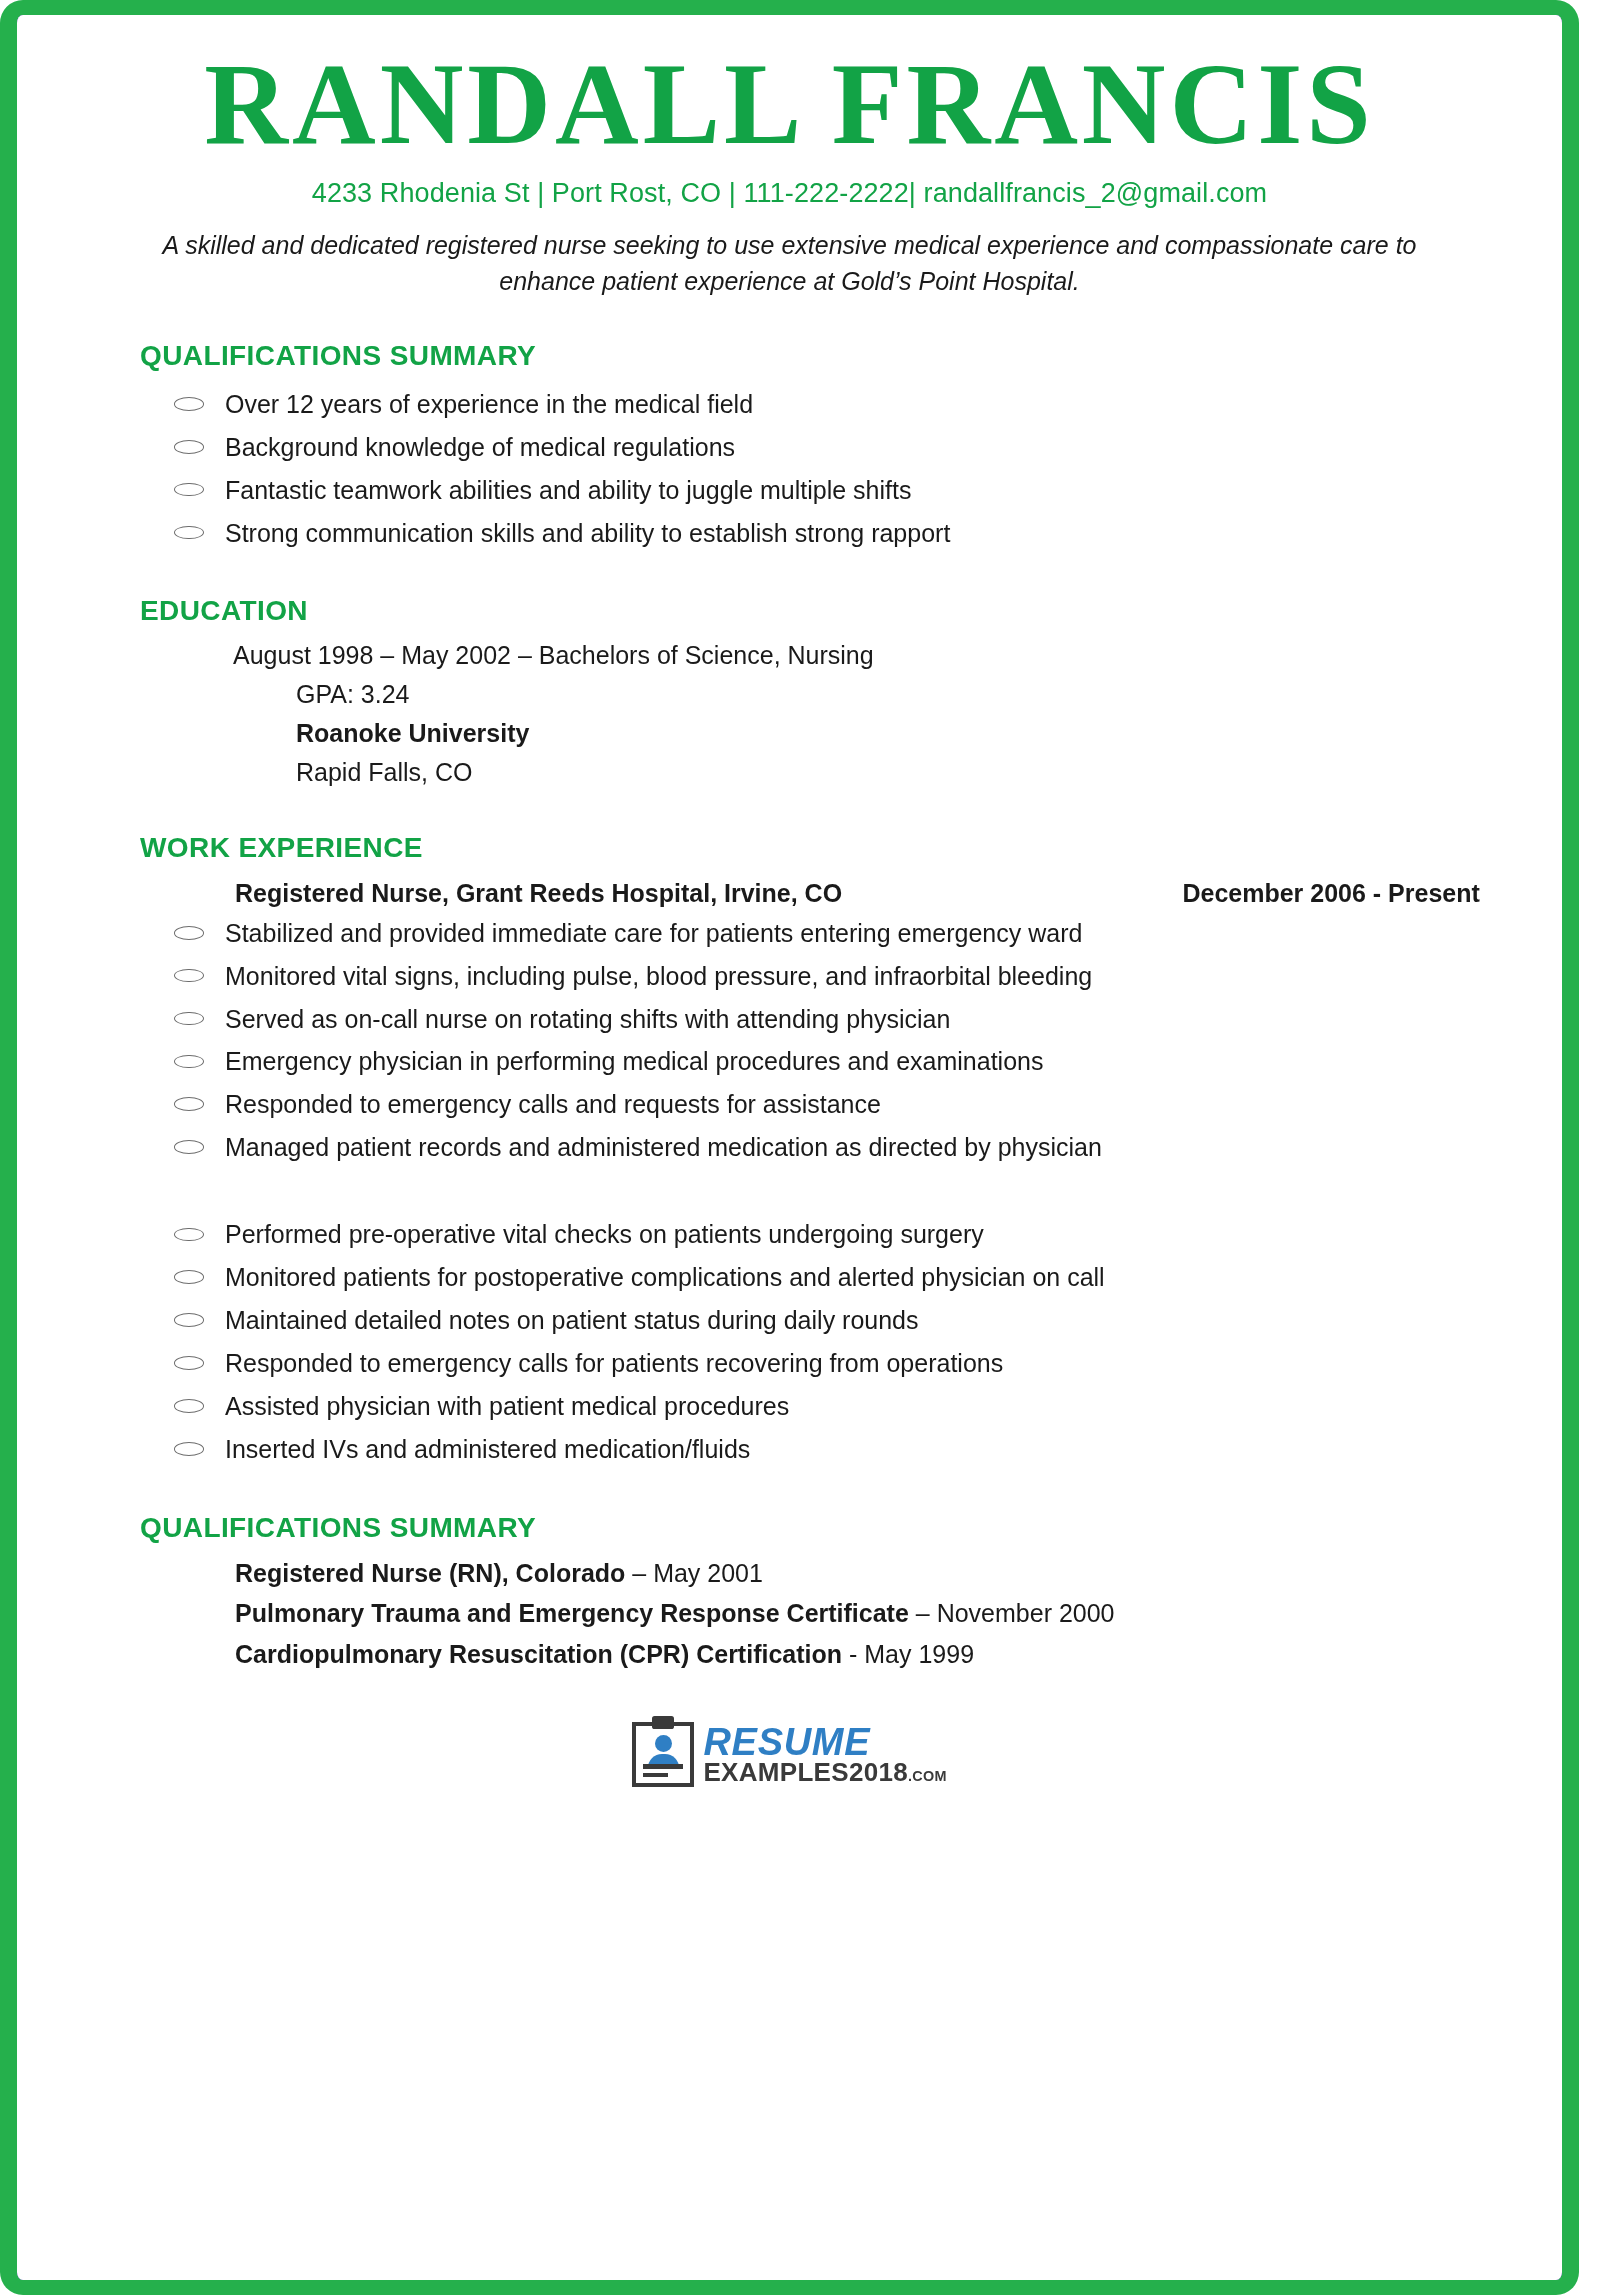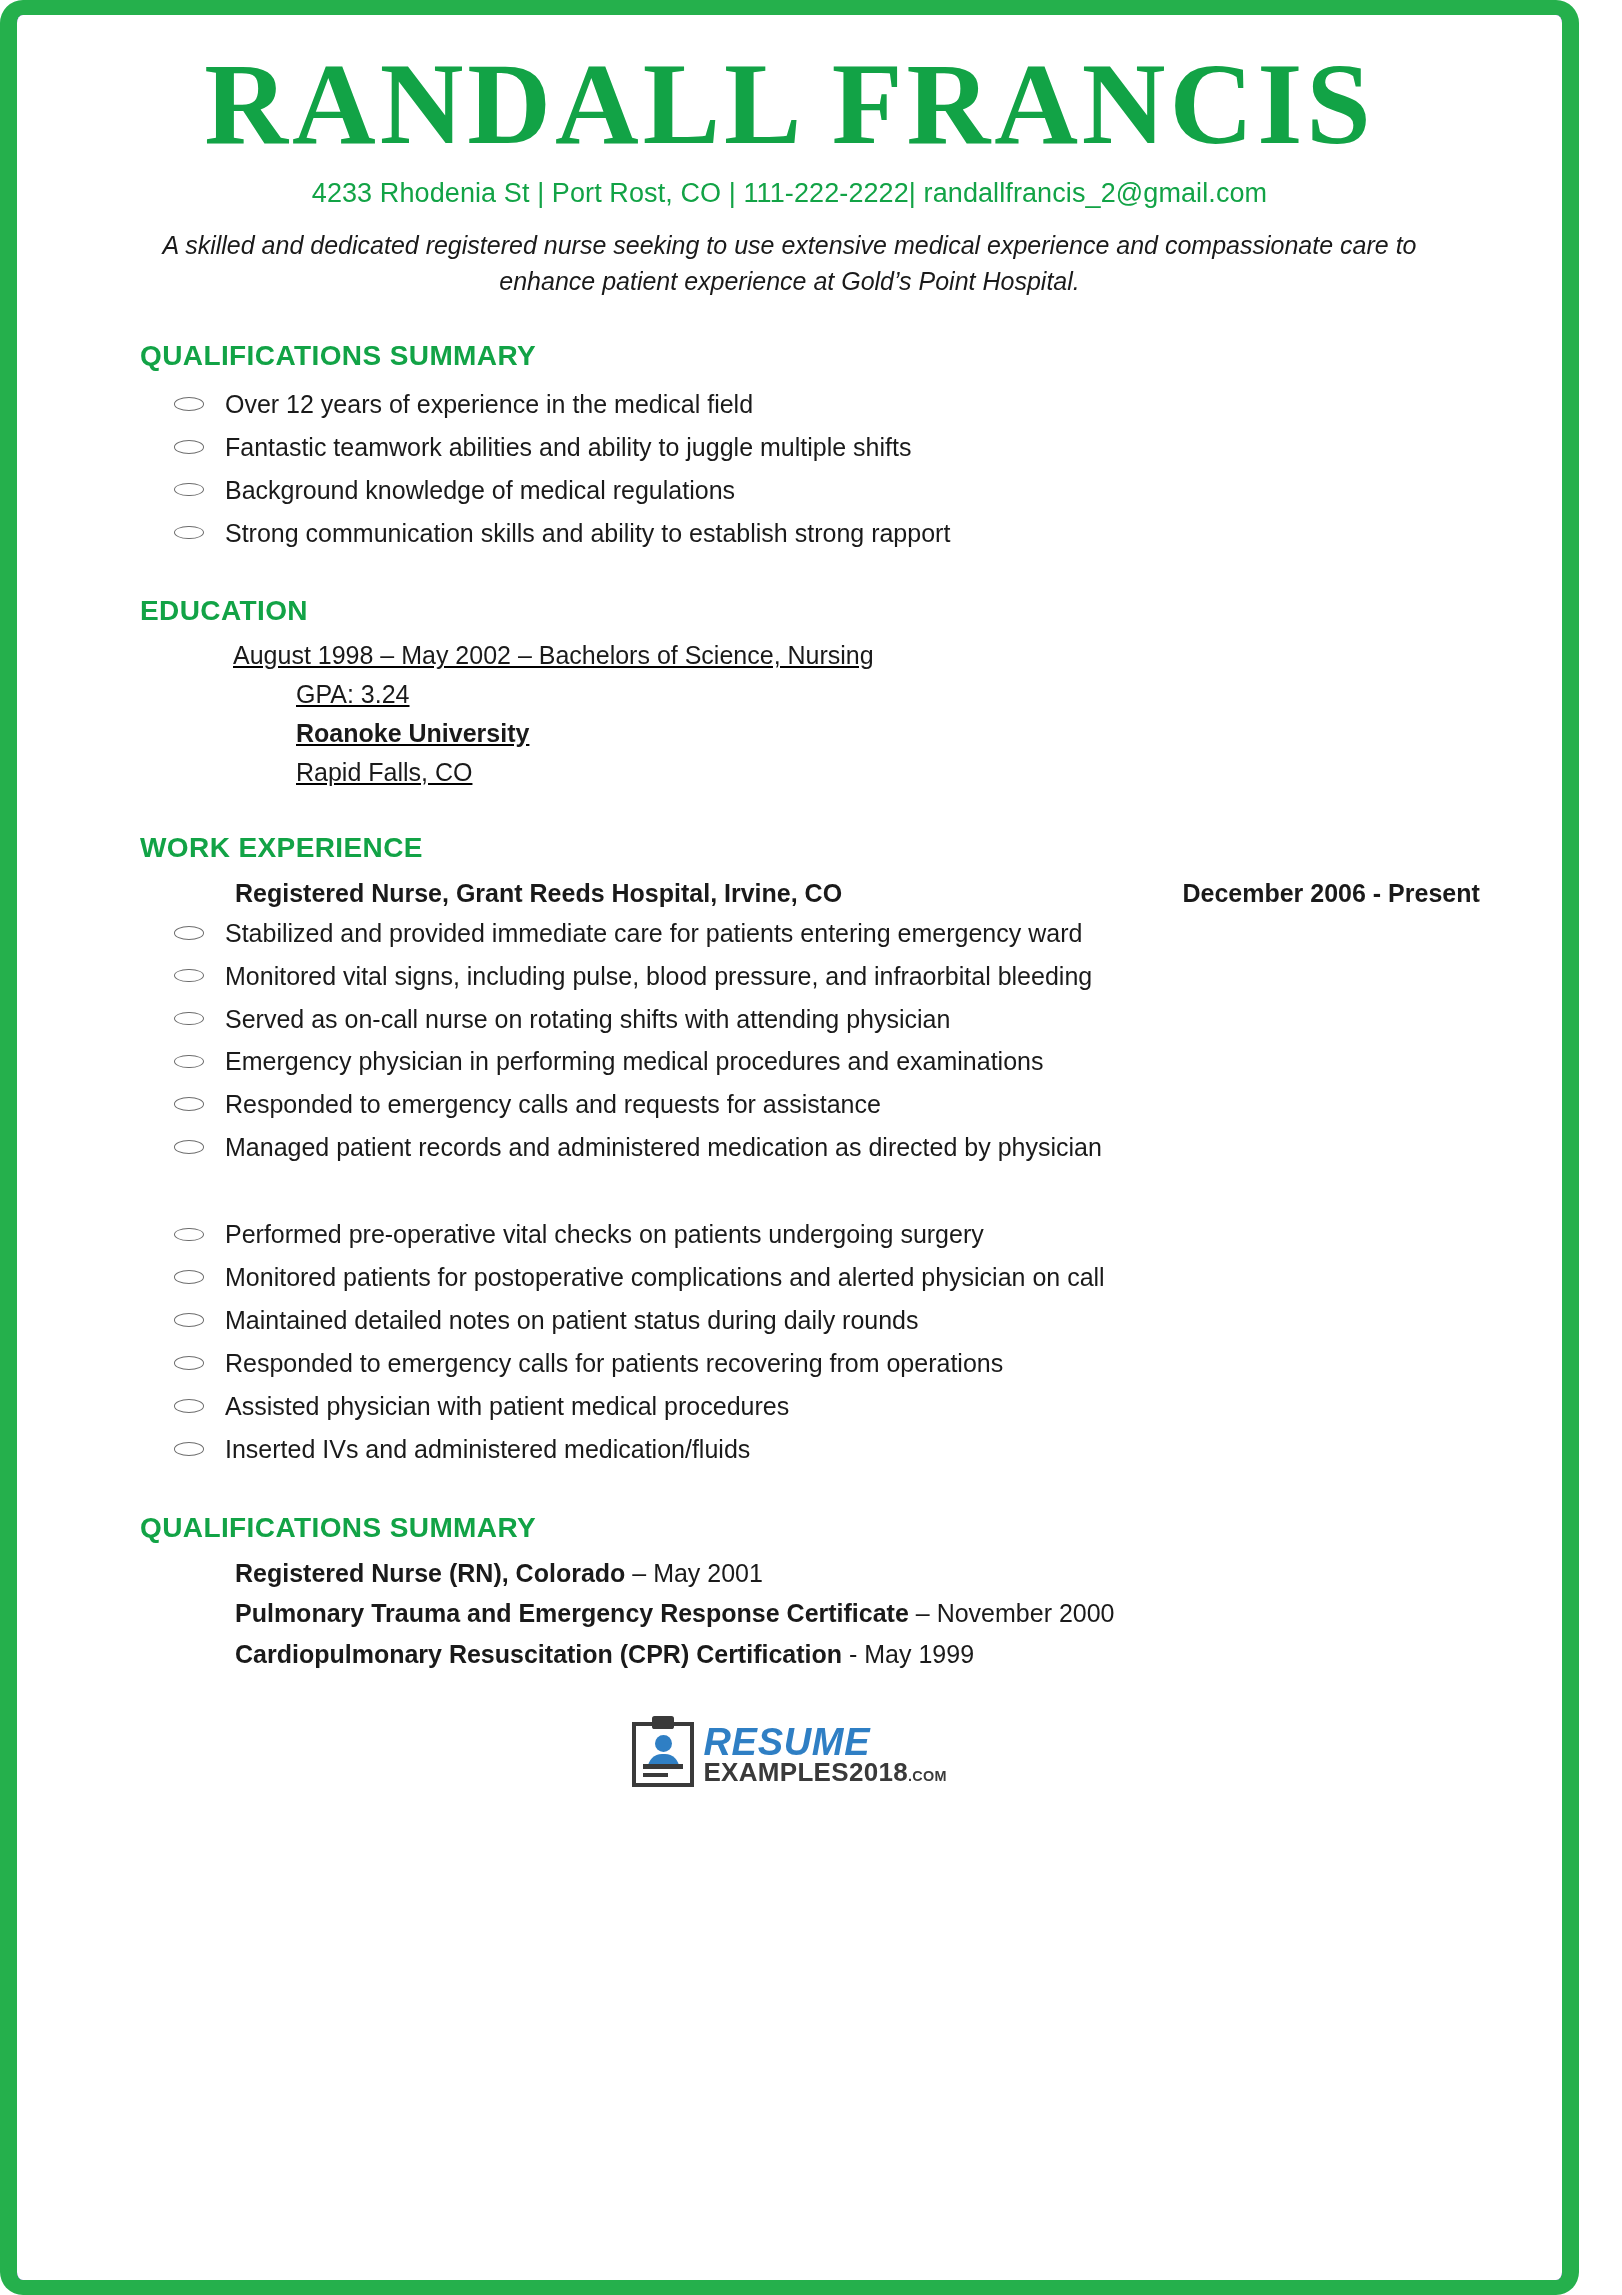--- a/index.html
+++ b/index.html
@@ -92,21 +92,20 @@
     height: 13.7px;
     margin-top: -7.2px;
     border: 1.3px solid #6d6d6d;
     border-radius: 50%;
     box-sizing: border-box;
   }
   
   .edu-block {
     padding-left: 139px;
     margin-top: 9.2px;
-    text-decoration: underline;
   }
   .edu-line {
     font-size: 25px;
     color: #1a1a1a;
     line-height: 1.55;
   }
   .edu-indent {
     padding-left: 63px;
     font-size: 25px;
     color: #1a1a1a;
@@ -236,22 +235,22 @@
   <div class="inner">
 
     <div class="name">RANDALL FRANCIS</div>
     <div class="contact">4233 Rhodenia St | Port Rost, CO | 111-222-2222| randallfrancis_2@gmail.com</div>
     <div class="objective">A skilled and dedicated registered nurse seeking to use extensive medical experience and compassionate care to enhance patient experience at Gold’s Point Hospital.</div>
 
     <div class="section">
       <div class="section-title">QUALIFICATIONS SUMMARY</div>
       <ul class="bullets">
         <li><span class="dash"></span><span>Over 12 years of experience in the medical field</span></li>
+        <li><span class="dash"></span><span>Background knowledge of medical regulations</span></li>
         <li><span class="dash"></span><span>Fantastic teamwork abilities and ability to juggle multiple shifts</span></li>
-        <li><span class="dash"></span><span>Background knowledge of medical regulations</span></li>
         <li><span class="dash"></span><span>Strong communication skills and ability to establish strong rapport</span></li>
       </ul>
     </div>
 
     <div class="section">
       <div class="section-title">EDUCATION</div>
       <div class="edu-block">
         <div class="edu-line">August 1998 – May 2002 – Bachelors of Science, Nursing</div>
         <div class="edu-indent">GPA: 3.24</div>
         <div class="edu-indent bold">Roanoke University</div>

